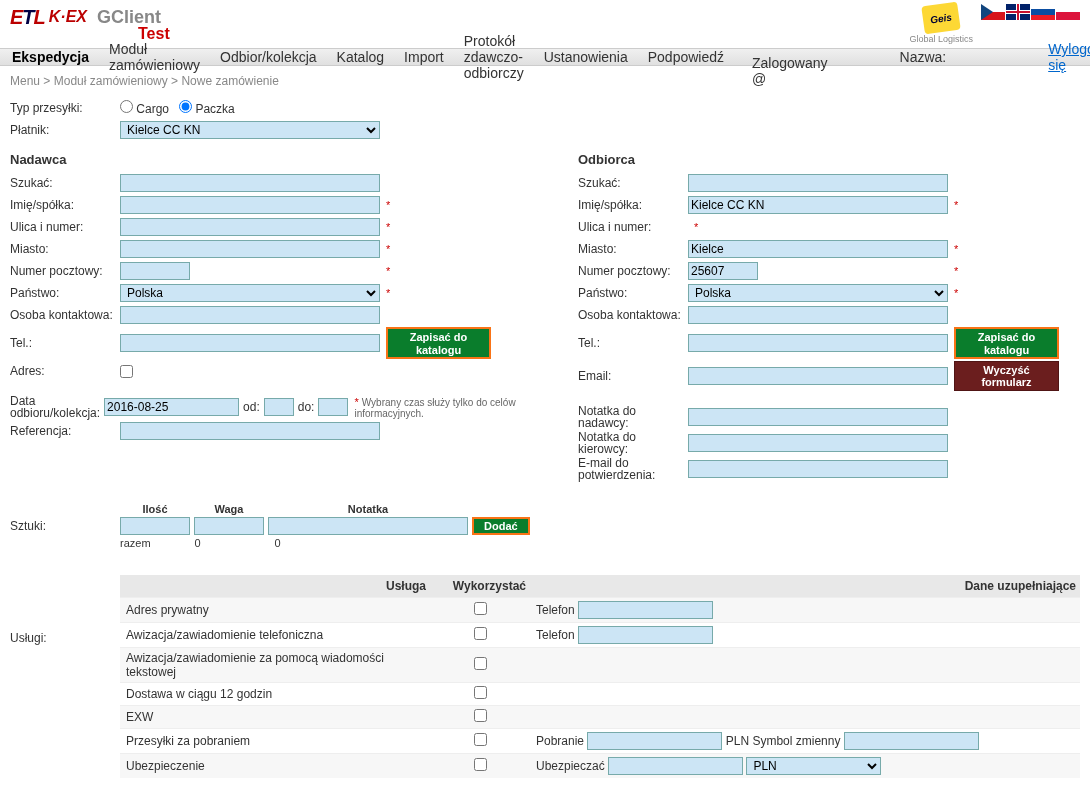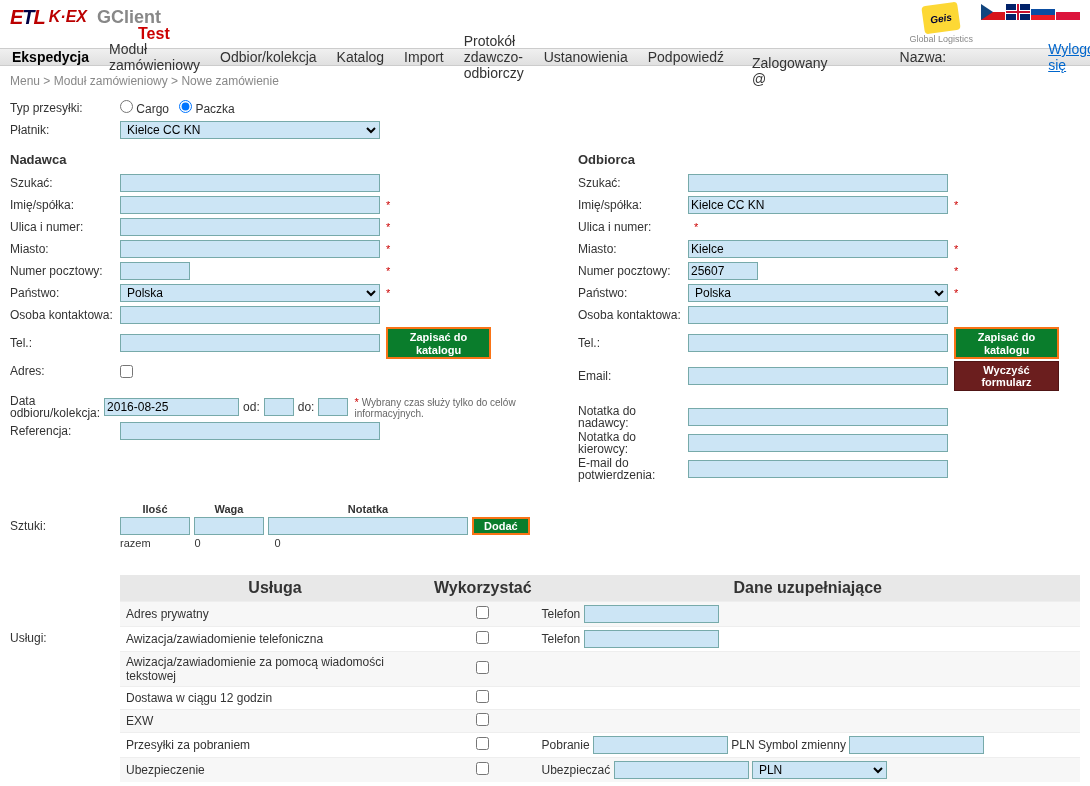--- a/index.html
+++ b/index.html
@@ -38,21 +38,21 @@
 .btn-green { background:#0a7d2c; color:#fff; border:2px solid #f97316; padding:2px 10px; font-size:11px; cursor:pointer; font-weight:bold; text-align:center;}
 .btn-green.big { width:105px; height:32px; line-height:13px;}
 .btn-dkred { background:#6b1e1e; color:#fff; border:1px solid #501515; padding:2px 4px; font-size:11px; cursor:pointer; font-weight:bold; width:105px; text-align:center;}
 .note { font-size:10px; color:#666; margin-left:6px;}
 .note .req{margin-left:0;}
 .pieces { display:flex; align-items:flex-end; gap:4px;}
 .pieces .colhdr { text-align:center; font-size:11px; font-weight:bold; padding-bottom:2px;}
 .pieces .colbox { display:flex; flex-direction:column; align-items:center;}
 .totals { font-size:11px; display:flex; gap:10px; margin-top:2px;}
 .services-table { border-collapse:collapse; width:960px; margin-top:4px;}
-.services-table th { background:#e8e8e8; font-weight:bold; font-size:16px; padding:4px; text-align:center; border:0;}
+.services-table th { background:#e8e8e8; font-weight:bold; font-size:12px; padding:4px; text-align:right; border:0;}
 .services-table td { padding:3px 6px; font-size:12px; border-top:1px solid #eee;}
 .services-table tr:nth-child(even) td { background:#f7f7f7;}
 .services-table tr:nth-child(odd) td { background:#fff;}
 .services-table td.chk { text-align:center; width:100px;}
 .radio-group { display:flex; gap:10px; align-items:center;}
 </style>
 </head>
 <body>
 
 <div class="header">

